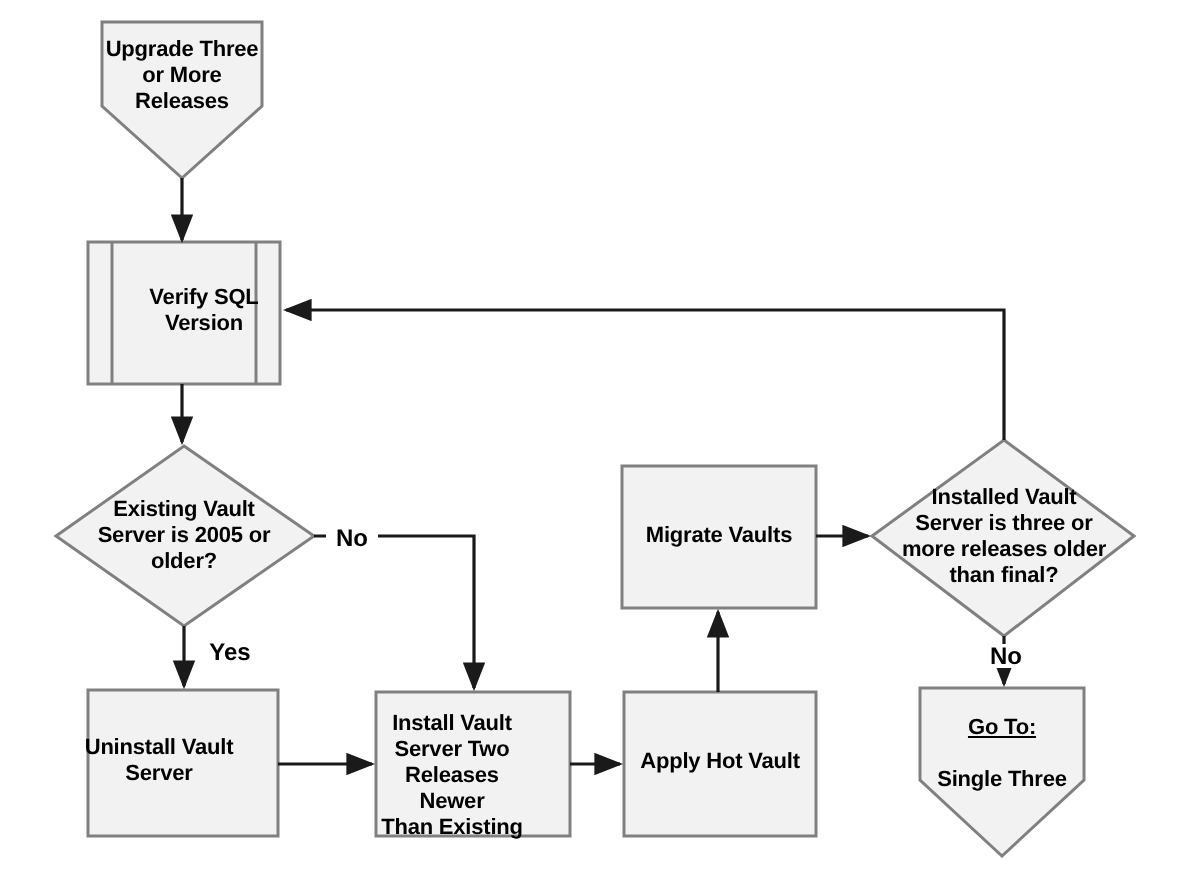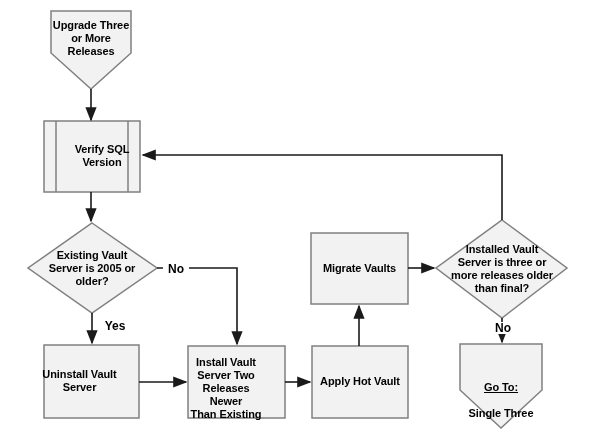--- a/index.html
+++ b/index.html
@@ -102,21 +102,21 @@
 
   <div class="node-label" style="left:312px;top:375px;width:96px;">Apply Hot Vault</div>
 
   <div class="node-label" style="left:311px;top:262px;width:97px;">Migrate Vaults</div>
 
   <div class="node-label" style="left:434px;top:243px;width:136px;">Installed Vault
 Server is three or
 more releases older
 than final?</div>
 
-  <div class="node-label" style="left:460px;top:368px;width:82px;">
+  <div class="node-label" style="left:460px;top:345px;width:82px;">
     <span class="underlined">Go To:</span><br>
     <span>Single Three</span>
   </div>
 
   <div class="edge-label" style="left:79px;top:320px;width:24px;margin-left:22px;">Yes</div>
 
   <div class="edge-label" style="left:163px;top:263px;width:22px;">No</div>
 
   <div class="edge-label" style="left:490px;top:322px;width:22px;">No</div>
 

